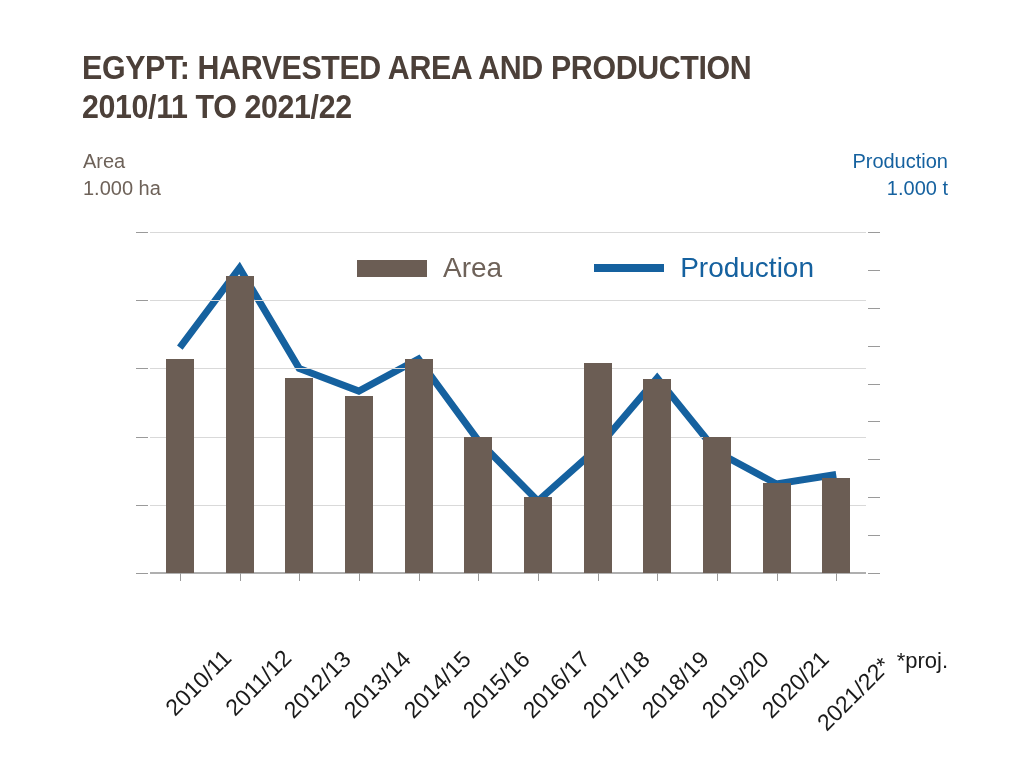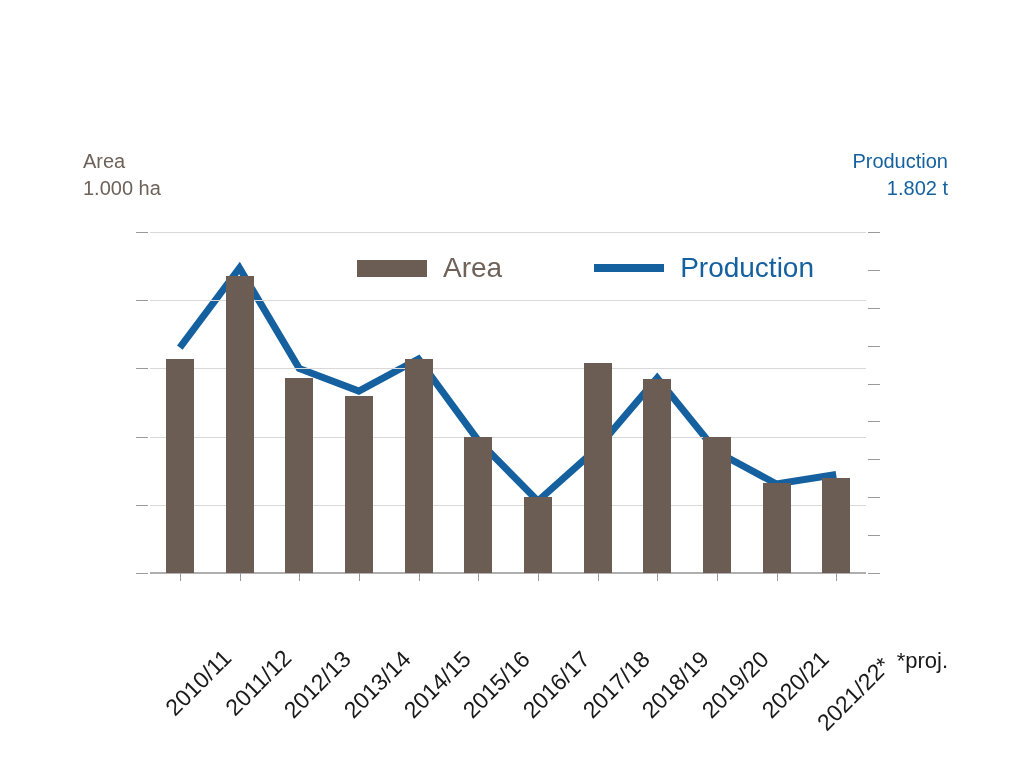--- a/index.html
+++ b/index.html
@@ -63,29 +63,33 @@
 
   
   .footer{position:absolute;left:84px;top:693px;font-size:25px;color:#111111;}
   .footer-right{position:absolute;left:716px;top:693px;font-size:25px;color:#111111;}
 </style>
 </head>
 <body>
 
 <div id="figure">
 
+  <div class="title">
+    <div>EGYPT: HARVESTED AREA AND PRODUCTION</div>
+    <div>2010/11 TO 2021/22</div>
+  </div>
 
   <div class="unit left">
     <div>Area</div>
     <div>1.000 ha</div>
   </div>
 
   <div class="unit right">
     <div>Production</div>
-    <div>1.802 t</div>
+    <div>1.000 t</div>
   </div>
 
   <div class="legend">
     <div class="legend-item">
       <span class="legend-swatch-bar"></span>
       <span class="legend-text area">Area</span>
     </div>
     <span class="legend-gap"></span>
     <div class="legend-item">
       <span class="legend-swatch-line"></span>

